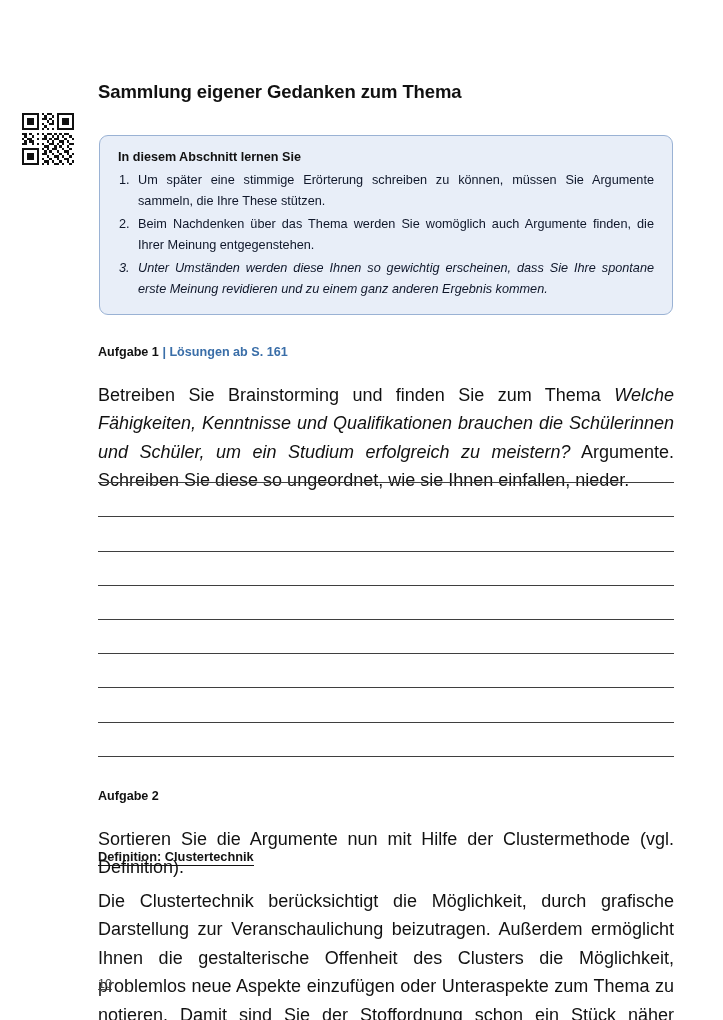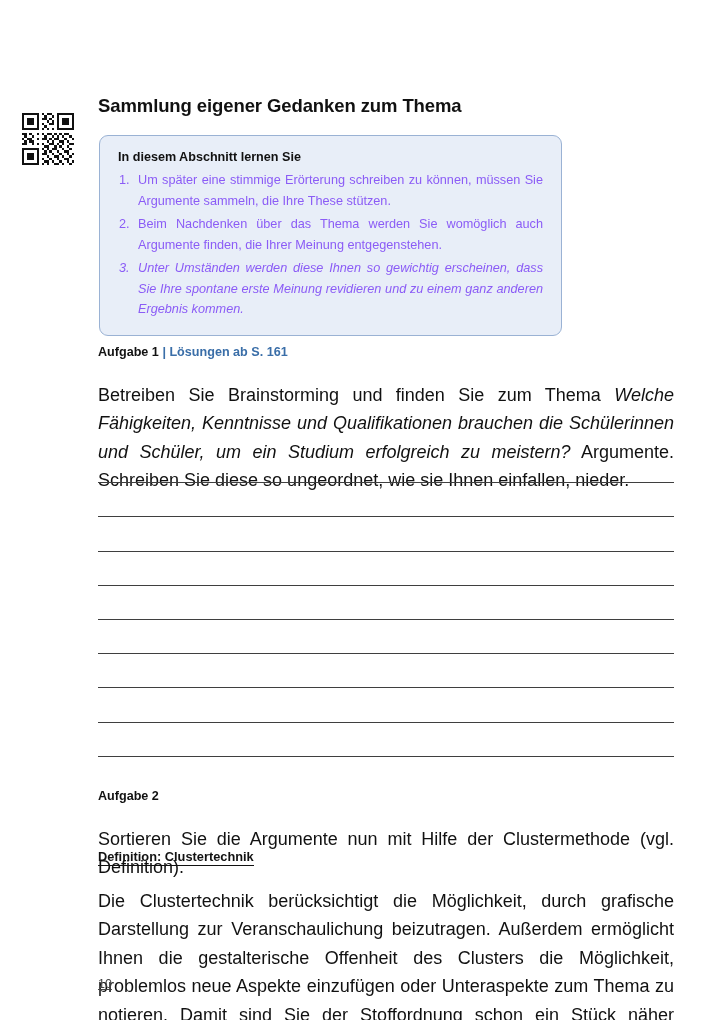--- a/index.html
+++ b/index.html
@@ -28,34 +28,34 @@
     top: 113px;
     width: 52px;
     height: 52px;
   }
   .qr-wrap svg { display: block; }
 
   
   .doc-title {
     position: absolute;
     left: 98px;
-    top: 83px;
+    top: 69px;
     width: 580px;
     font-size: 18.5px;
     font-weight: bold;
     letter-spacing: -0.1px;
     color: #111111;
   }
 
   
   .learn-box {
     position: absolute;
     left: 99px;
     top: 135px;
-    width: 463px;
+    width: 574px;
     box-sizing: border-box;
     border: 1px solid #9ab2d4;
     border-radius: 9px;
     background: #e8eef8;
     padding: 14px 18px 15px 18px;
   }
   .learn-box .lb-title {
     font-size: 12.6px;
     font-weight: bold;
     color: #111;
@@ -68,21 +68,21 @@
     counter-reset: lb;
   }
   .learn-list li {
     counter-increment: lb;
     position: relative;
     padding-left: 20px;
     font-size: 12.7px;
     line-height: 1.62;
     margin-bottom: 3px;
     text-align: justify;
-    color: #8b5cf6;
+    color: #0f172a;
   }
   .learn-list li:last-child { margin-bottom: 0; font-style: italic; }
   .learn-list li::before {
     content: counter(lb) ".";
     position: absolute;
     left: 1px;
     top: 0;
     width: 16px;
     text-align: left;
   }

